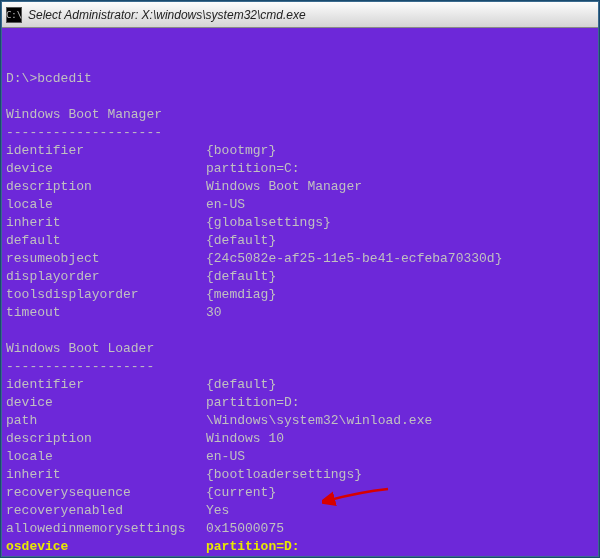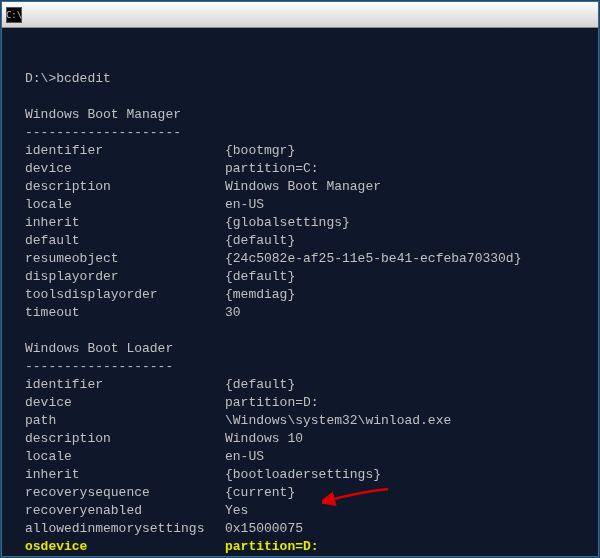--- a/index.html
+++ b/index.html
@@ -39,25 +39,25 @@
     justify-content: center;
     background: #000;
     color: #c0c0c0;
     font-size: 9px;
     font-family: monospace;
     border: 1px solid #555;
   }
   .titlebar .title { font-style: italic; }
   .terminal {
     flex: 1;
-    background: #0f172a;
+    background: #6d28d9;
     color: #c0c0c0;
     font-size: 13px;
     line-height: 18px;
-    padding: 6px 23px;
+    padding: 6px 4px;
     overflow: hidden;
     white-space: pre;
     position: relative;
   }
   .row { display: flex; }
   .col-key { width: 200px; flex-shrink: 0; }
   .col-val { flex: 1; }
   .hl { color: #e8e800; font-weight: bold; }
   .section-dash {
     color: #c0c0c0;
@@ -69,20 +69,21 @@
     top: 458px;
     pointer-events: none;
   }
 </style>
 </head>
 <body>
 
 <div class="window">
   <div class="titlebar">
     <span class="icon">C:\</span>
+    <span class="title">Select Administrator: X:\windows\system32\cmd.exe</span>
   </div>
   <div class="terminal" id="terminal">
     <div>D:\&gt;bcdedit</div><div>&nbsp;</div><div>Windows Boot Manager</div><div class="section-dash">--------------------</div><div class="row"><div class="col-key">identifier</div><div class="col-val">{bootmgr}</div></div><div class="row"><div class="col-key">device</div><div class="col-val">partition=C:</div></div><div class="row"><div class="col-key">description</div><div class="col-val">Windows Boot Manager</div></div><div class="row"><div class="col-key">locale</div><div class="col-val">en-US</div></div><div class="row"><div class="col-key">inherit</div><div class="col-val">{globalsettings}</div></div><div class="row"><div class="col-key">default</div><div class="col-val">{default}</div></div><div class="row"><div class="col-key">resumeobject</div><div class="col-val">{24c5082e-af25-11e5-be41-ecfeba70330d}</div></div><div class="row"><div class="col-key">displayorder</div><div class="col-val">{default}</div></div><div class="row"><div class="col-key">toolsdisplayorder</div><div class="col-val">{memdiag}</div></div><div class="row"><div class="col-key">timeout</div><div class="col-val">30</div></div><div>&nbsp;</div><div>Windows Boot Loader</div><div class="section-dash">-------------------</div><div class="row"><div class="col-key">identifier</div><div class="col-val">{default}</div></div><div class="row"><div class="col-key">device</div><div class="col-val">partition=D:</div></div><div class="row"><div class="col-key">path</div><div class="col-val">\Windows\system32\winload.exe</div></div><div class="row"><div class="col-key">description</div><div class="col-val">Windows 10</div></div><div class="row"><div class="col-key">locale</div><div class="col-val">en-US</div></div><div class="row"><div class="col-key">inherit</div><div class="col-val">{bootloadersettings}</div></div><div class="row"><div class="col-key">recoverysequence</div><div class="col-val">{current}</div></div><div class="row"><div class="col-key">recoveryenabled</div><div class="col-val">Yes</div></div><div class="row"><div class="col-key">allowedinmemorysettings</div><div class="col-val">0x15000075</div></div><div class="row"><div class="col-key hl">osdevice</div><div class="col-val hl">partition=D:</div></div><svg class="arrow" width="70" height="26" viewBox="0 0 70 26">
       <defs>
         <marker id="ah" markerWidth="8" markerHeight="8" refX="2" refY="4" orient="auto">
           <path d="M0,1 L0,7 L7,4 Z" fill="#d80000"></path>
         </marker>
       </defs>
       <path d="M 66 3 Q 38 6 8 14" stroke="#d80000" stroke-width="2.5" fill="none" marker-end="url(#ah)"></path>
     </svg>

